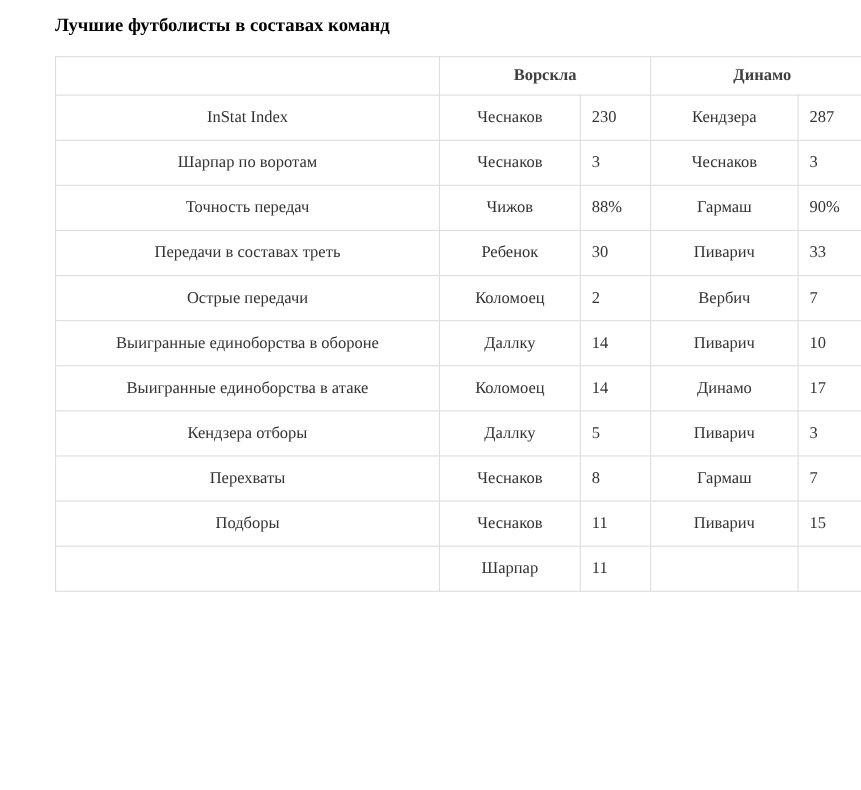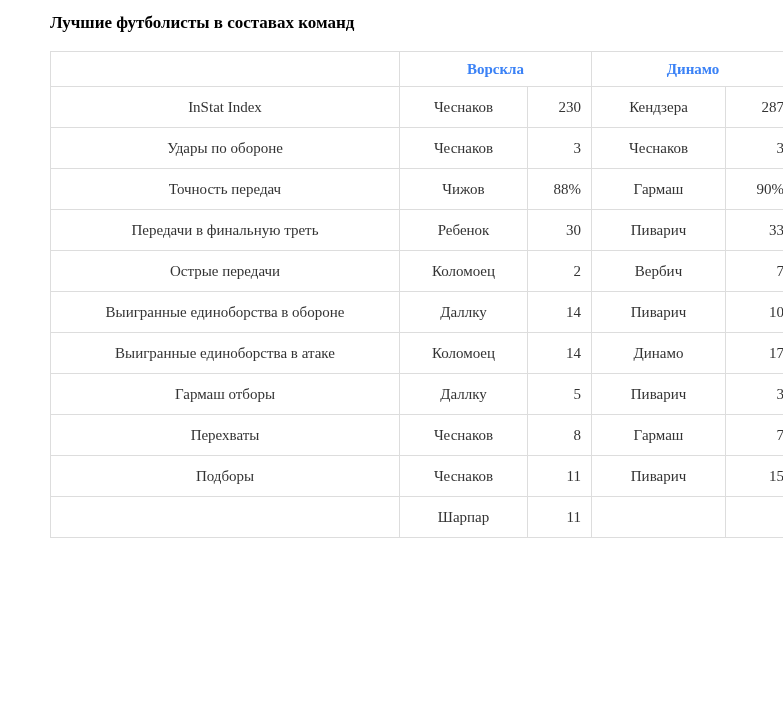--- a/index.html
+++ b/index.html
@@ -38,31 +38,31 @@
     border: 1px solid #dddddd;
     font-size: 15px;
     color: #333333;
     background: #ffffff;
     overflow: hidden;
     white-space: nowrap;
   }
   table.stats th {
     height: 35px;
     font-weight: bold;
-    color: #3b82f6;
+    color: #404040;
     vertical-align: middle;
   }
   table.stats td {
     height: 41px;
     vertical-align: middle;
     padding: 0 10px;
     font-weight: normal;
   }
   td.metric, td.player { text-align: center; }
-  td.value { text-align: right; padding: 0 6px; }
+  td.value { text-align: left; padding: 0 6px; }
 </style>
 </head>
 <body>
 
 <div class="page">
   <h1 class="page-title">Лучшие футболисты в составах команд</h1>
 
   <table class="stats">
     <colgroup>
       <col class="c-metric">
@@ -80,35 +80,35 @@
     </thead>
     <tbody>
       <tr>
         <td class="metric">InStat Index</td>
         <td class="player">Чеснаков</td>
         <td class="value">230</td>
         <td class="player">Кендзера</td>
         <td class="value">287</td>
       </tr>
       <tr>
-        <td class="metric">Удары по обороне</td>
+        <td class="metric">Шарпар по воротам</td>
         <td class="player">Чеснаков</td>
         <td class="value">3</td>
         <td class="player">Чеснаков</td>
         <td class="value">3</td>
       </tr>
       <tr>
         <td class="metric">Точность передач</td>
         <td class="player">Чижов</td>
         <td class="value">88%</td>
         <td class="player">Гармаш</td>
         <td class="value">90%</td>
       </tr>
       <tr>
-        <td class="metric">Передачи в финальную треть</td>
+        <td class="metric">Передачи в составах треть</td>
         <td class="player">Ребенок</td>
         <td class="value">30</td>
         <td class="player">Пиварич</td>
         <td class="value">33</td>
       </tr>
       <tr>
         <td class="metric">Острые передачи</td>
         <td class="player">Коломоец</td>
         <td class="value">2</td>
         <td class="player">Вербич</td>
@@ -122,21 +122,21 @@
         <td class="value">10</td>
       </tr>
       <tr>
         <td class="metric">Выигранные единоборства в атаке</td>
         <td class="player">Коломоец</td>
         <td class="value">14</td>
         <td class="player">Динамо</td>
         <td class="value">17</td>
       </tr>
       <tr>
-        <td class="metric">Гармаш отборы</td>
+        <td class="metric">Кендзера отборы</td>
         <td class="player">Даллку</td>
         <td class="value">5</td>
         <td class="player">Пиварич</td>
         <td class="value">3</td>
       </tr>
       <tr>
         <td class="metric">Перехваты</td>
         <td class="player">Чеснаков</td>
         <td class="value">8</td>
         <td class="player">Гармаш</td>

